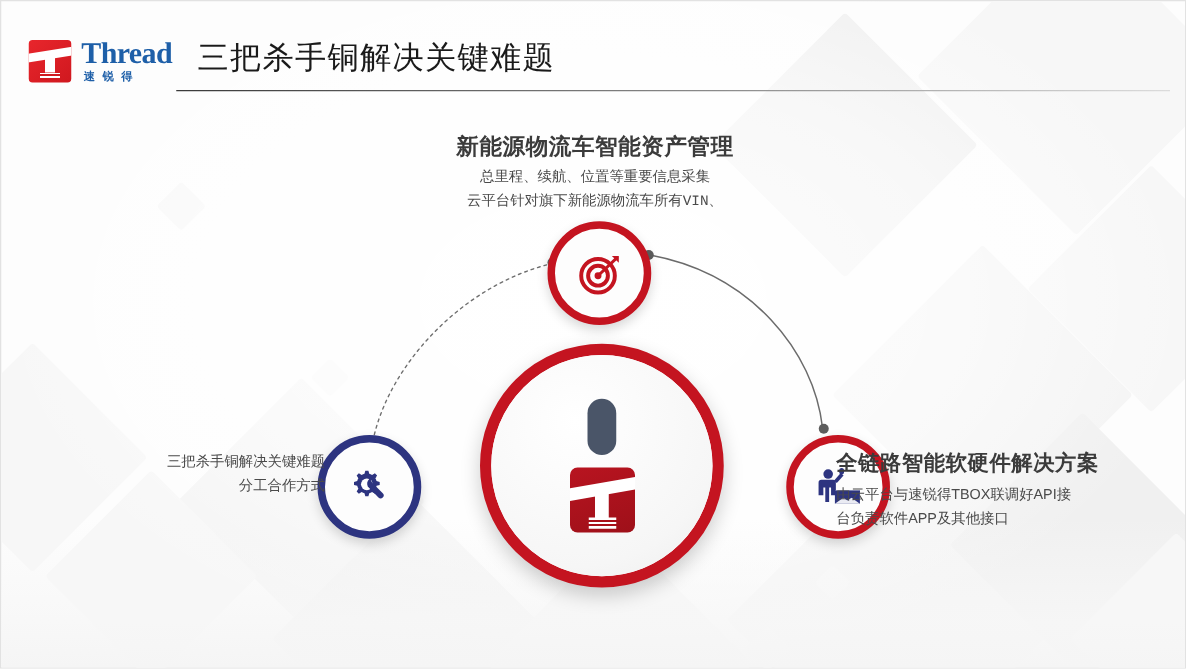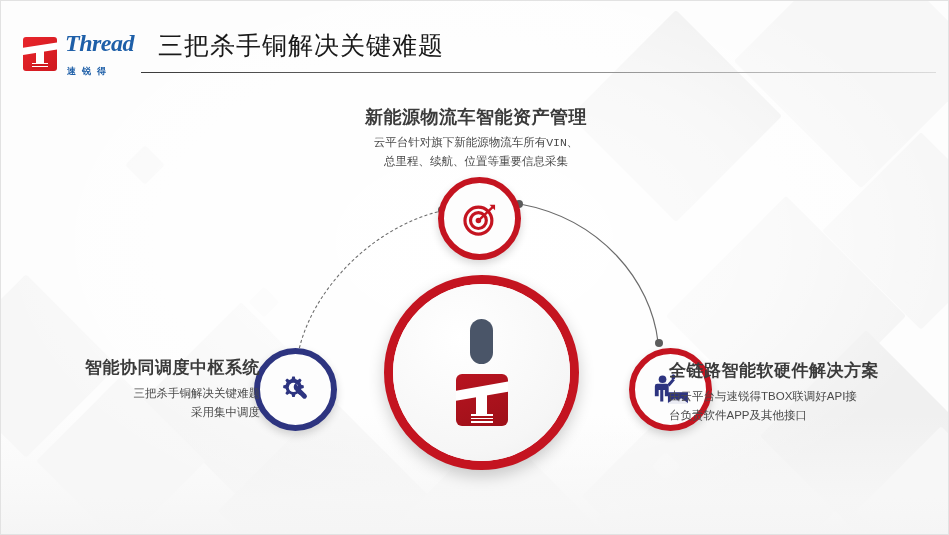--- a/index.html
+++ b/index.html
@@ -52,26 +52,26 @@
   .logo-mark .stem{
     position:absolute;left:13px;top:13px;width:8px;height:14px;background:#ffffff;
   }
   .logo-mark .base{
     position:absolute;left:9px;top:26px;width:16px;height:6px;
     background:repeating-linear-gradient(to bottom,#ffffff 0 1.4px,#d0181f 1.4px 2.8px);
   }
   .logo-text{display:flex;flex-direction:column;line-height:1;}
   .logo-en{
     font-family:"Liberation Serif","DejaVu Serif",serif;
-    font-weight:bold;font-style:italic;
+    font-weight:bold;
     font-size:24px;color:#1e5fa8;letter-spacing:-0.5px;
   }
   .logo-cn{
     font-size:9px;color:#1e5fa8;font-weight:bold;letter-spacing:6px;
-    margin-top:12px;margin-left:2px;
+    margin-top:2px;margin-left:2px;
   }
   .header-title{
     position:absolute;left:157px;top:28px;
     font-size:25px;color:#1a1a1a;font-weight:400;letter-spacing:1px;
     white-space:nowrap;
   }
   .header-rule{
     position:absolute;left:140px;top:71px;width:795px;height:1px;
     background:linear-gradient(to right,#3a3a3a 0%, #8c8c8c 55%, #dcdcdc 100%);
   }
@@ -252,30 +252,29 @@
         <path d="M22 26 l13 9 l13 -9 z" fill="#ffffff"></path>
         <path d="M22 40 l11 -8 l2 1.4 l2 -1.4 l11 8 z" fill="#ffffff" opacity="0.9"></path>
         <path d="M22 26 h26 v1.6 l-13 9 l-13 -9 z"></path>
       </g>
     </svg>
   </div>
 
   <div class="blk blk-top">
     <div class="hd">新能源物流车智能资产管理</div>
     <div class="bd">
+      <div>总里程、续航、位置等重要信息采集</div>
       <div>云平台针对旗下新能源物流车所有VIN、</div>
-      <div>总里程、续航、位置等重要信息采集</div>
     </div>
   </div>
 
   <div class="blk blk-left">
-    <div class="hd">智能协同调度中枢系统</div>
     <div class="bd">
       <div>三把杀手铜解决关键难题</div>
-      <div>采用集中调度</div>
+      <div>分工合作方式</div>
     </div>
   </div>
 
   <div class="blk blk-right">
     <div class="hd">全链路智能软硬件解决方案</div>
     <div class="bd">
       <div>由云平台与速锐得TBOX联调好API接</div>
       <div>台负责软件APP及其他接口</div>
     </div>
   </div>

